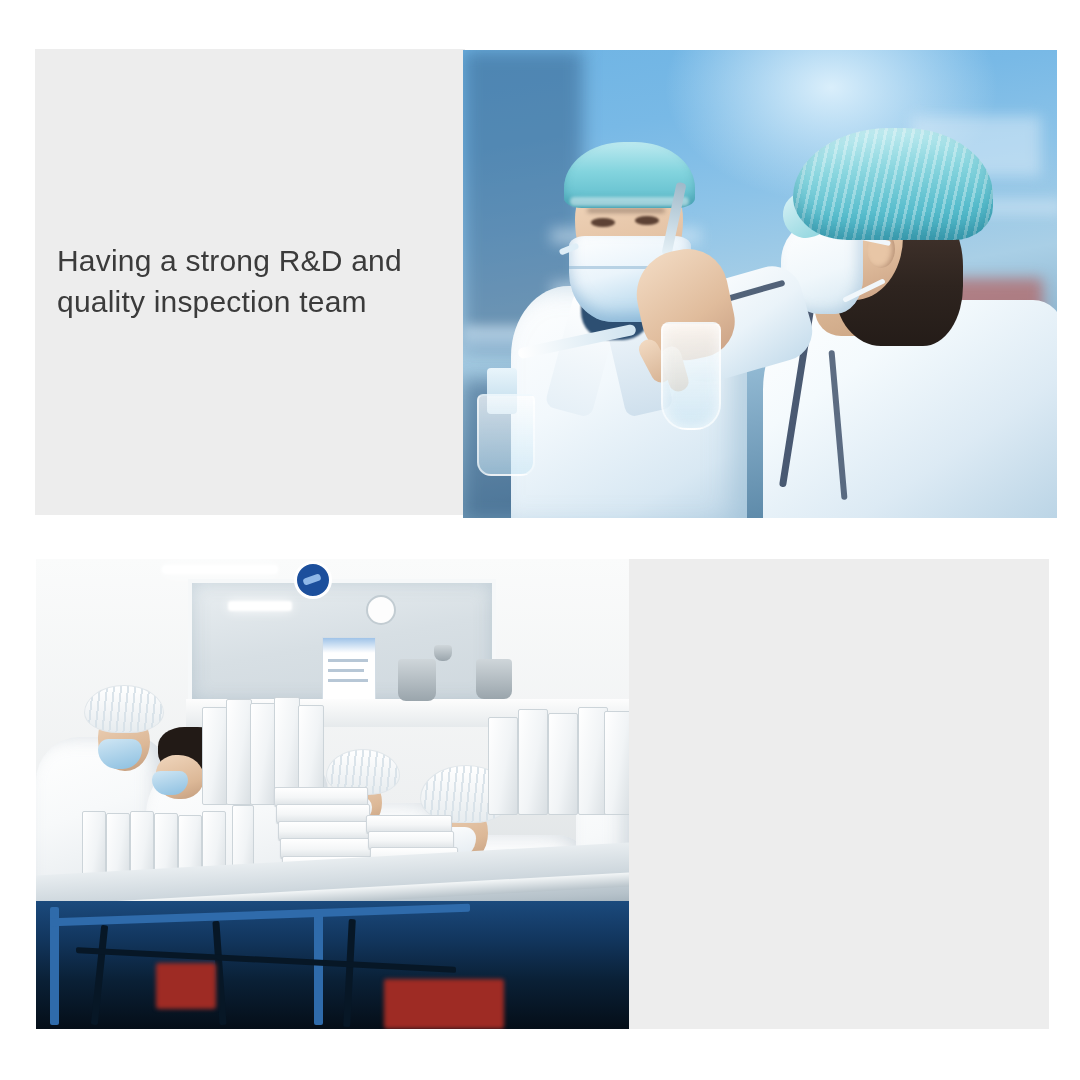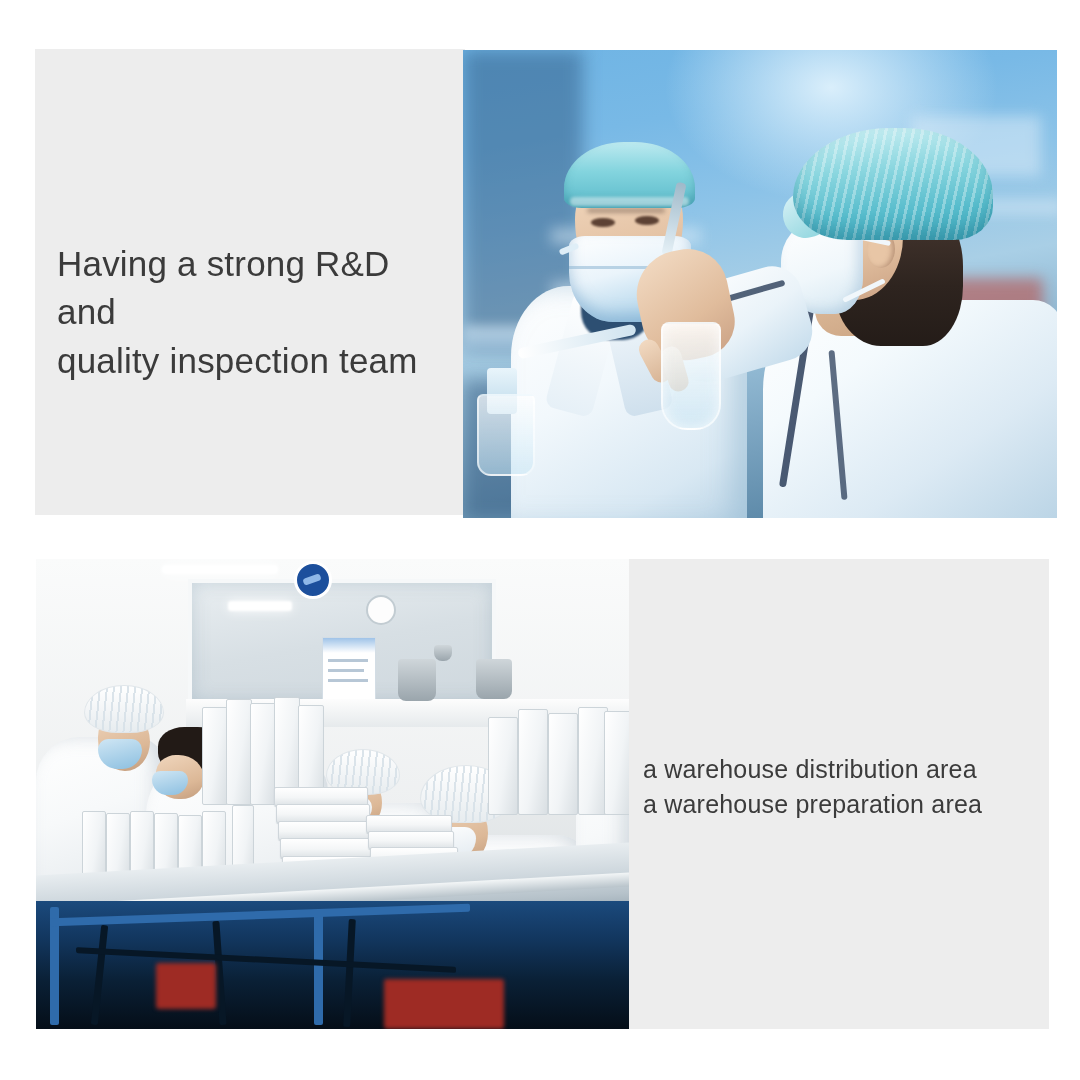--- a/index.html
+++ b/index.html
@@ -37,21 +37,21 @@
     color: #3b3b3b;
     font-weight: 300;
     letter-spacing: 0.2px;
     line-height: 1.38;
     white-space: pre-line;
   }
 
   
   #top-panel  { left: 35px;  top: 49px;  width: 430px; height: 466px; }
   #top-photo  { left: 463px; top: 50px;  width: 594px; height: 468px; }
-  #top-caption{ left: 57px;  top: 240px; width: 400px; font-size: 35px; }
+  #top-caption{ left: 57px;  top: 240px; width: 400px; font-size: 30px; }
 
   
   #bottom-photo  { left: 36px;  top: 559px; width: 593px; height: 470px; }
   #bottom-panel  { left: 629px; top: 559px; width: 420px; height: 470px; }
   #bottom-caption{ left: 643px; top: 752px; width: 400px; font-size: 25px; }
 
   
   .lab-bg {
     position: absolute; inset: 0;
     background:
@@ -525,16 +525,14 @@
     <div class="wh-frame-dark" style="left:60px;  top:366px; width:7px; height:100px; transform:rotate(6deg);"></div>
     <div class="wh-frame-dark" style="left:180px; top:362px; width:7px; height:104px; transform:rotate(-4deg);"></div>
     <div class="wh-frame-dark" style="left:310px; top:360px; width:7px; height:108px; transform:rotate(3deg);"></div>
     <div class="wh-frame-dark" style="left:40px;  top:398px; width:380px; height:6px; transform:skewY(3deg);"></div>
     <div class="wh-red" style="left:120px; top:404px; width:60px; height:46px;"></div>
     <div class="wh-red" style="left:348px; top:420px; width:120px; height:50px;"></div>
   </div>
 
   <div class="panel" id="bottom-panel"></div>
 
-  <div class="caption" id="bottom-caption">a warehouse distribution area
-a warehouse preparation area</div>
 
 </div>
 
 </body></html>

